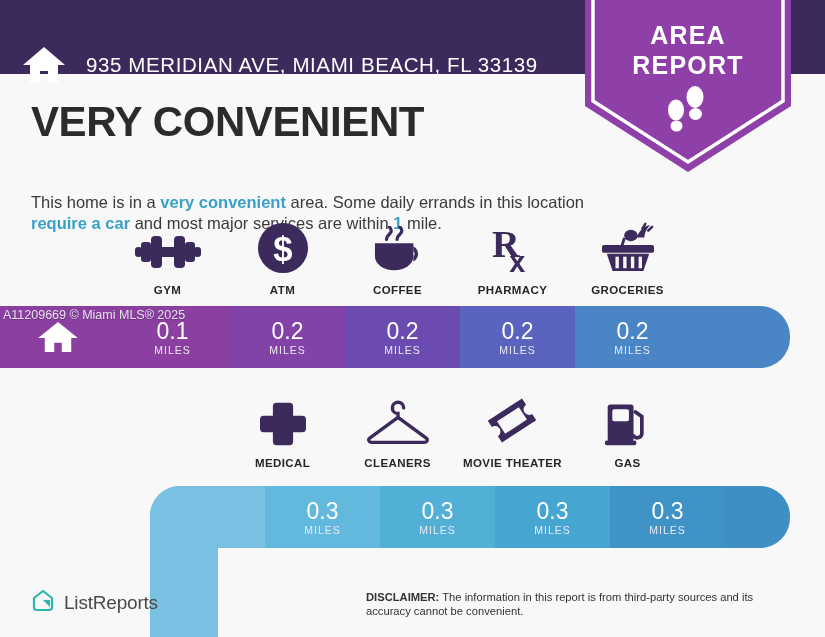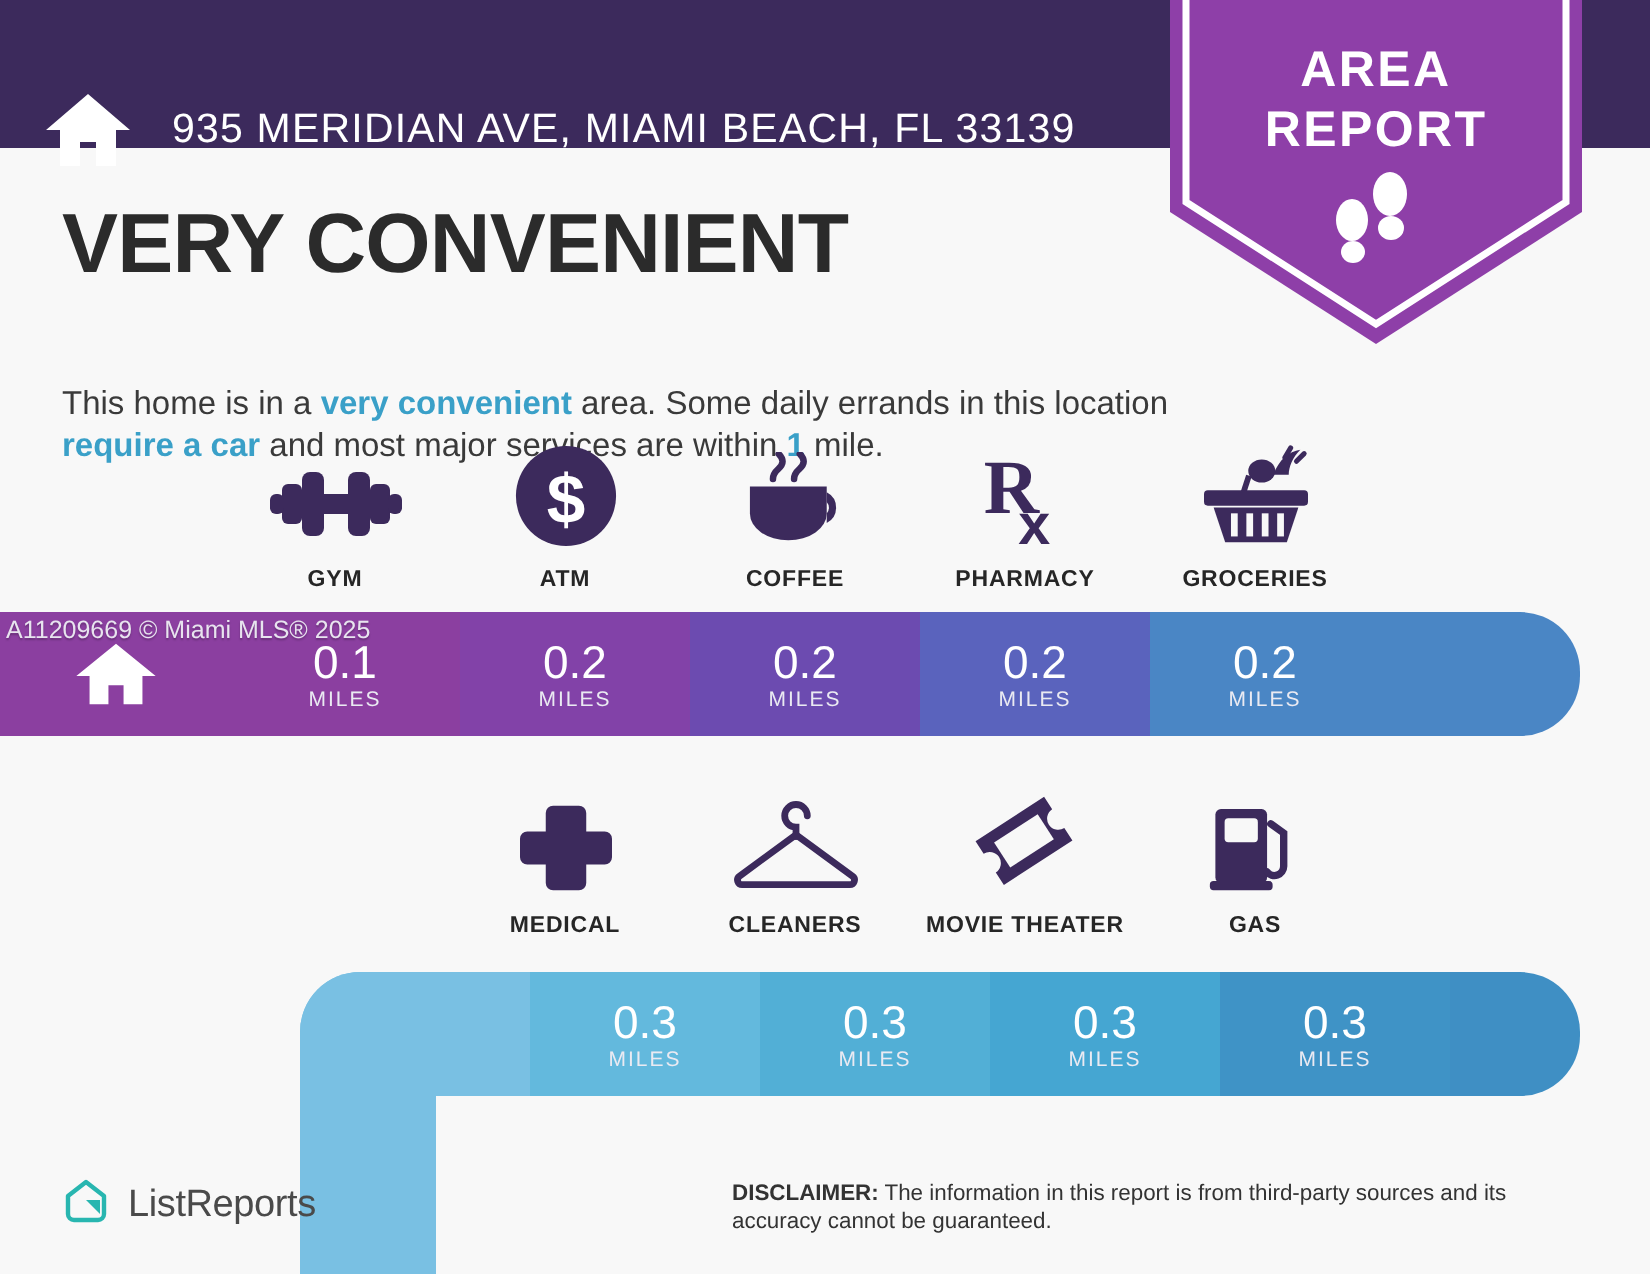--- a/index.html
+++ b/index.html
@@ -299,15 +299,15 @@
   <div class="logo">
     <span class="logo-mark">
       <svg viewBox="0 0 26 26" width="26" height="26">
         <path d="M4 10 L13 3 L22 10 v9 a3 3 0 0 1 -3 3 H7 a3 3 0 0 1 -3 -3 Z" fill="none" stroke="#28b6b0" stroke-width="2.2" stroke-linejoin="round"></path>
         <path d="M13 12 h7 v7 Z" fill="#28b6b0"></path>
       </svg>
     </span>
     <span class="logo-text">ListReports</span>
   </div>
 
-  <div class="disclaimer"><b>DISCLAIMER:</b><span> The information in this report is from third-party sources and its accuracy cannot be guaranteed.</span></div>
+  <div class="disclaimer"><b>DISCLAIMER:</b><span> The information in this report is from third-party sources and its accuracy cannot be convenient.</span></div>
 
 </div>
 
 </body></html>

